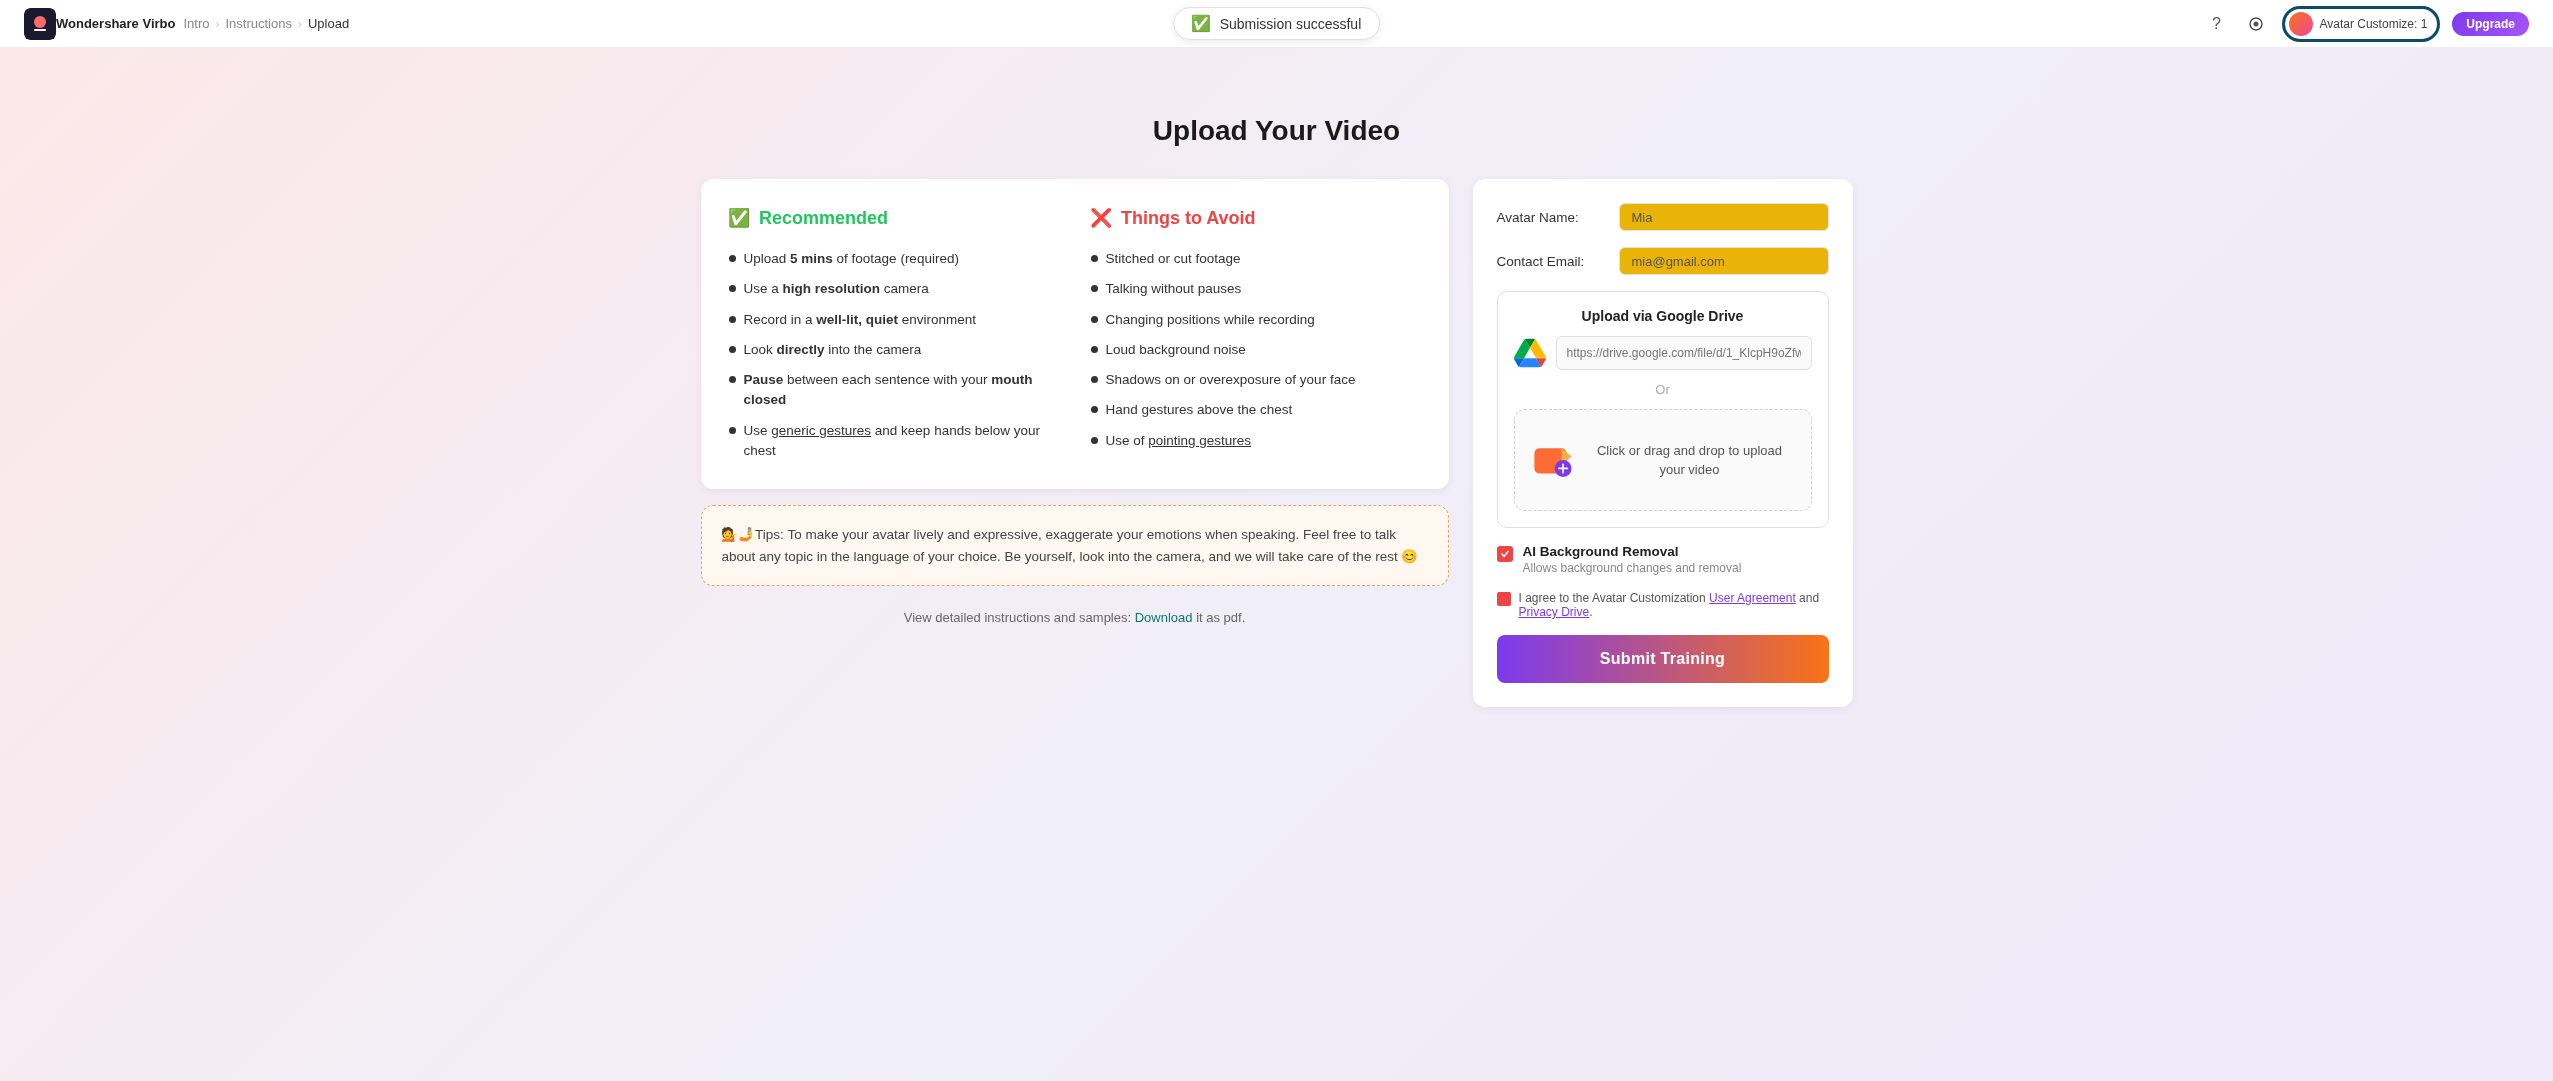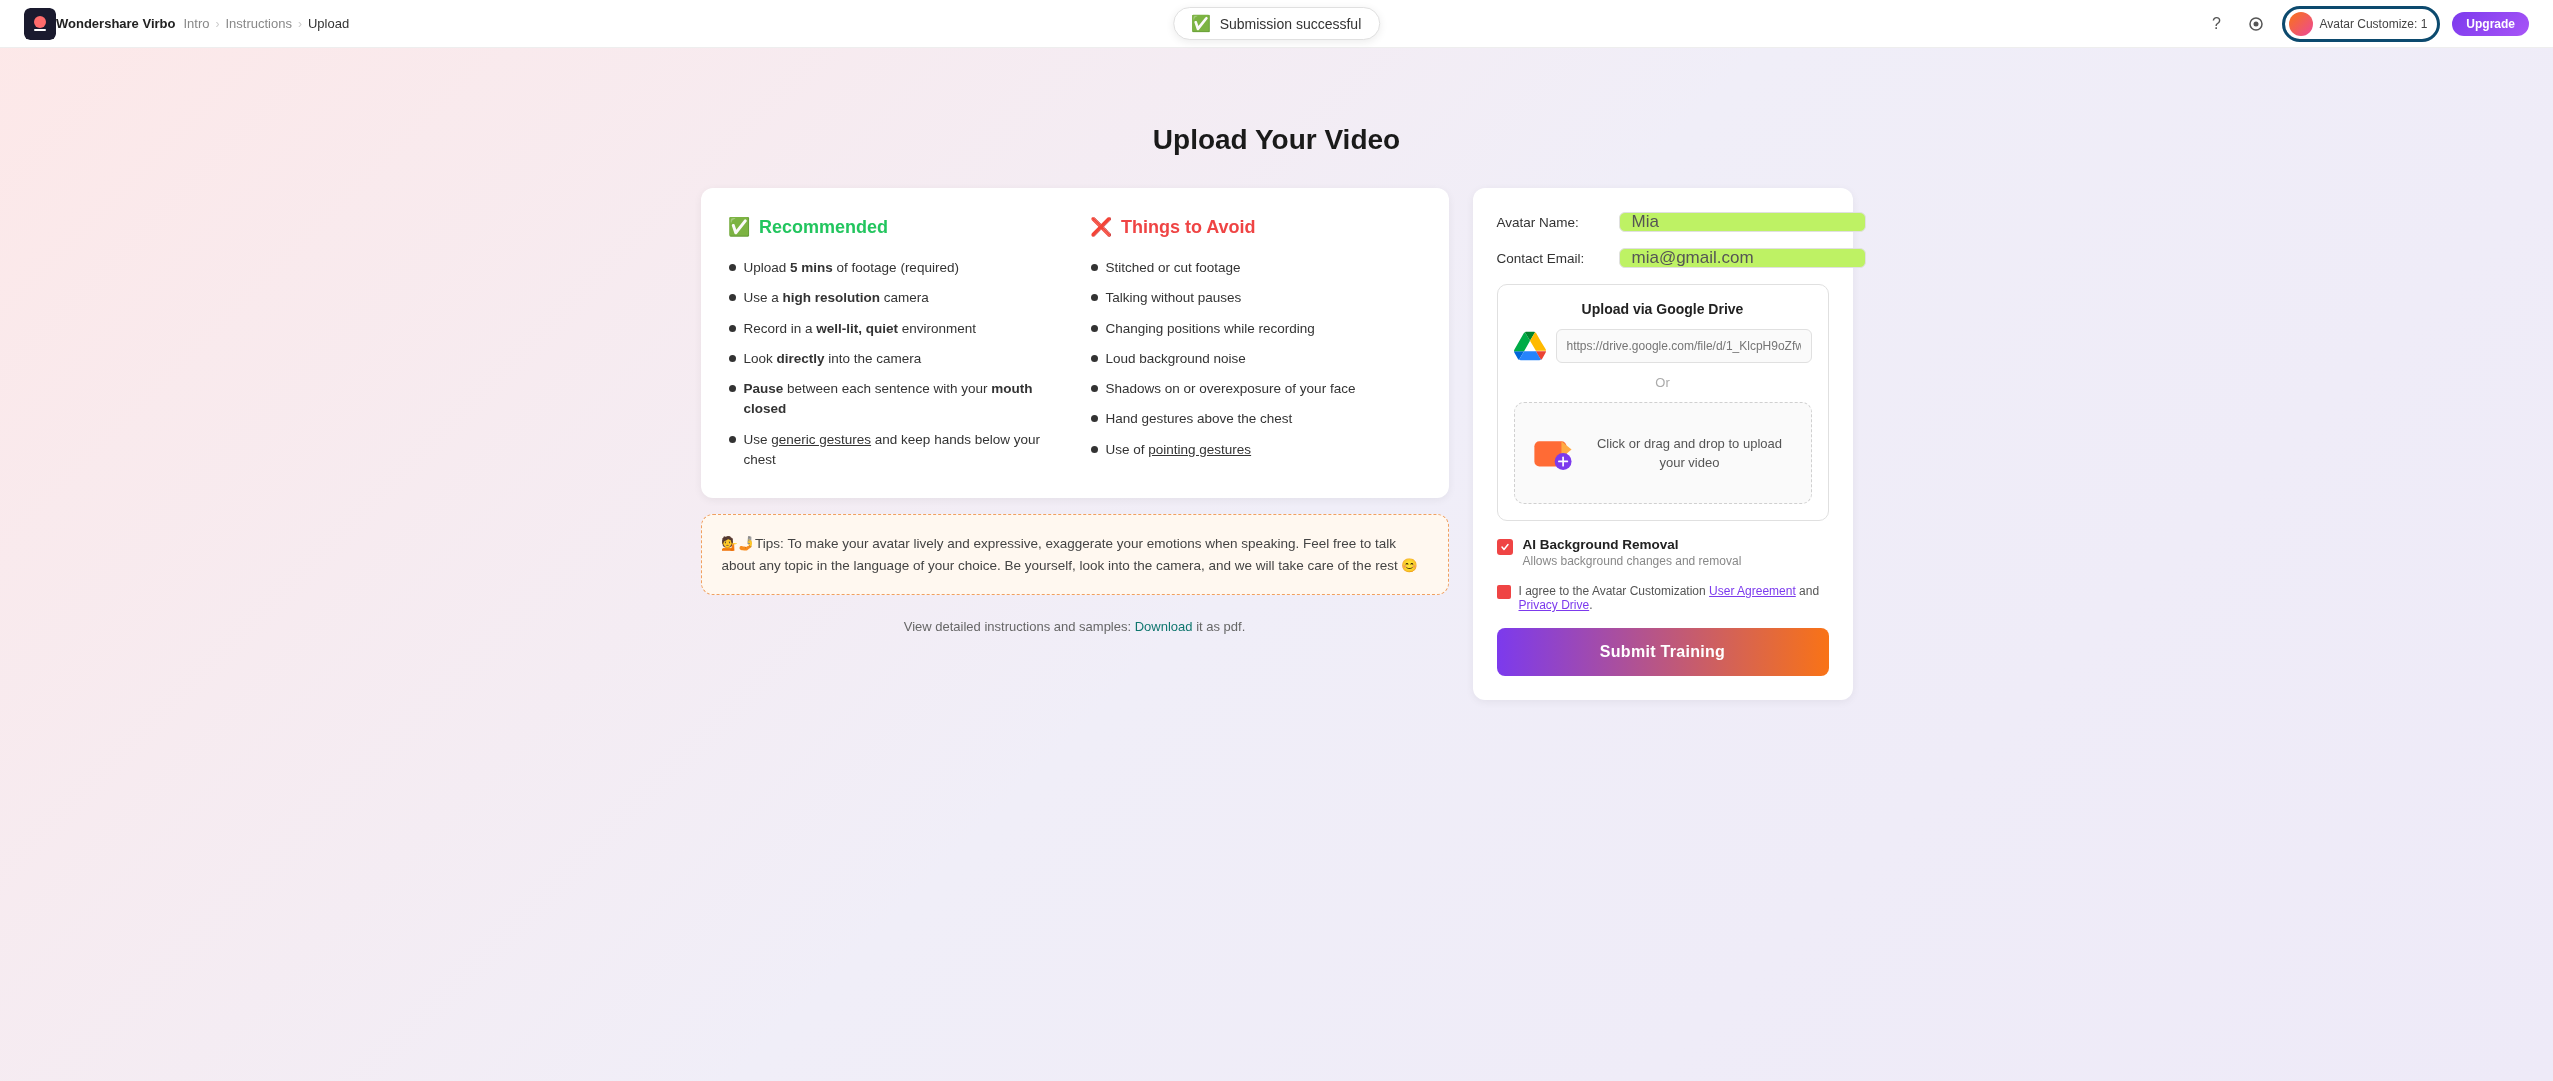--- a/index.html
+++ b/index.html
@@ -122,21 +122,21 @@
       border-radius: 16px;
       padding: 5px 14px;
       font-size: 12px;
       font-weight: 600;
       cursor: pointer;
     }
 
     
     .main {
       max-width: 1200px;
-      margin: 12px auto;
+      margin: 3px auto;
       padding: 64px 24px 48px;
     }
     .page-title {
       text-align: center;
       font-size: 28px;
       font-weight: 700;
       color: #1a1a1a;
       margin-bottom: 32px;
     }
 
@@ -241,27 +241,27 @@
     }
     .form-label {
       font-size: 13.5px;
       color: #333;
       font-weight: 500;
       white-space: nowrap;
       min-width: 110px;
     }
     .form-input {
       flex: 1;
-      height: 20px;
+      height: 28px;
       border: 1px solid #e0e0e0;
       border-radius: 6px;
       padding: 0 12px;
-      font-size: 17px;
+      font-size: 13px;
       color: #555;
-      background: #bef264;
+      background: #eab308;
       outline: none;
     }
 
     .upload-google-drive {
       border: 1px solid #e0e0e0;
       border-radius: 10px;
       padding: 16px;
     }
     .upload-section-title {
       font-size: 14px;

